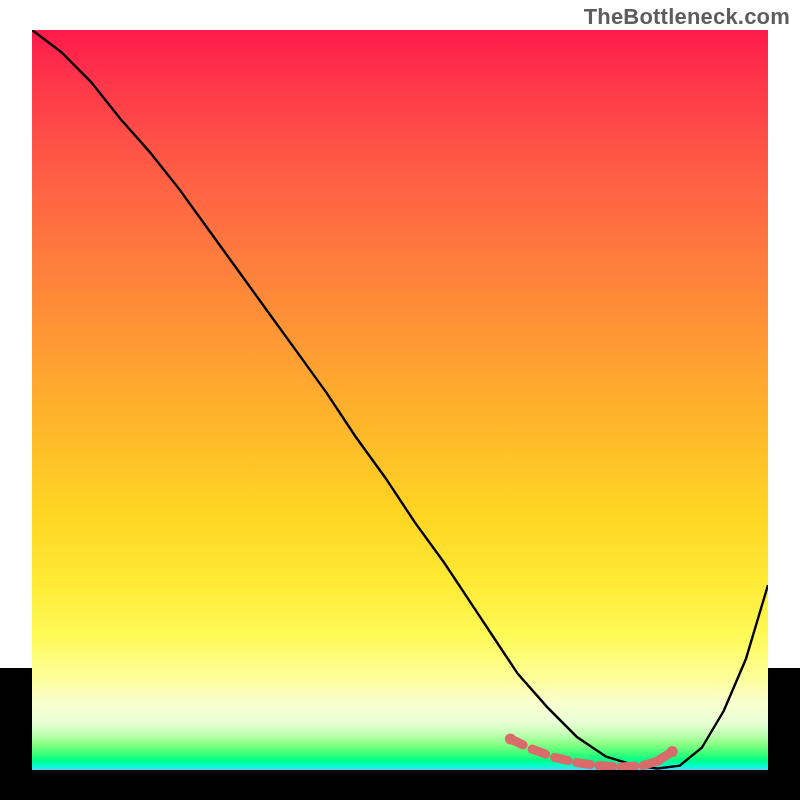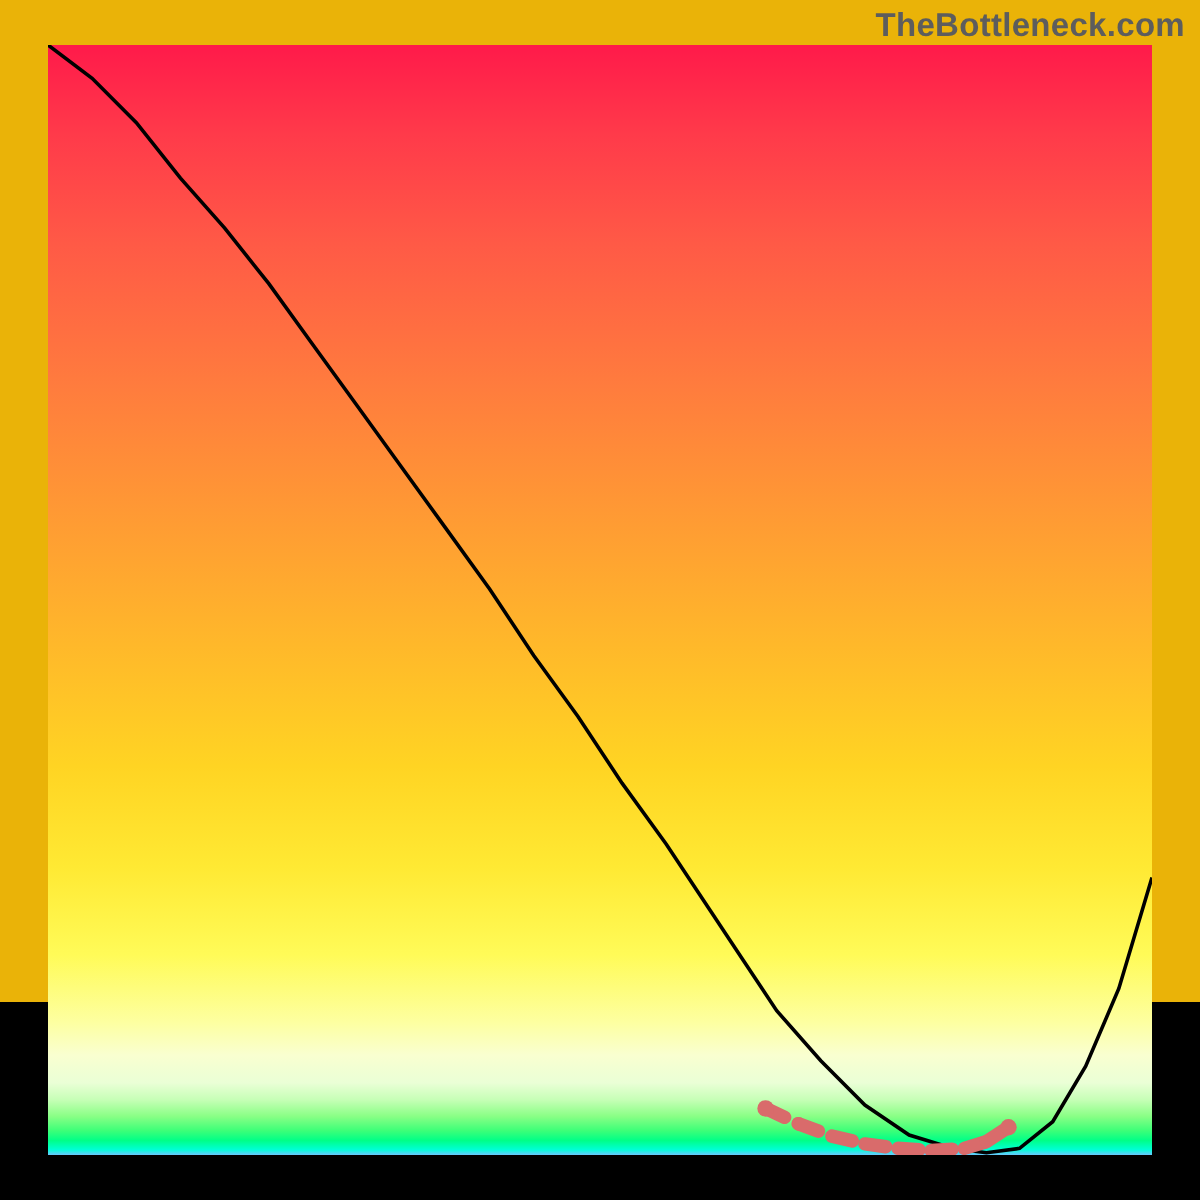--- a/index.html
+++ b/index.html
@@ -8,21 +8,21 @@
     width: 800px;
     height: 800px;
     background: #000;
     overflow: hidden;
     font-family: Arial, Helvetica, sans-serif;
   }
   .frame {
     position: relative;
     width: 800px;
     height: 668px;
-    background: #eab308;
+    background: #ffffff;
   }
   .watermark {
     position: absolute;
     top: 4px;
     right: 10px;
     color: #5d5d5d;
     font-size: 22px;
     font-weight: 600;
     letter-spacing: 0.2px;
     z-index: 5;

